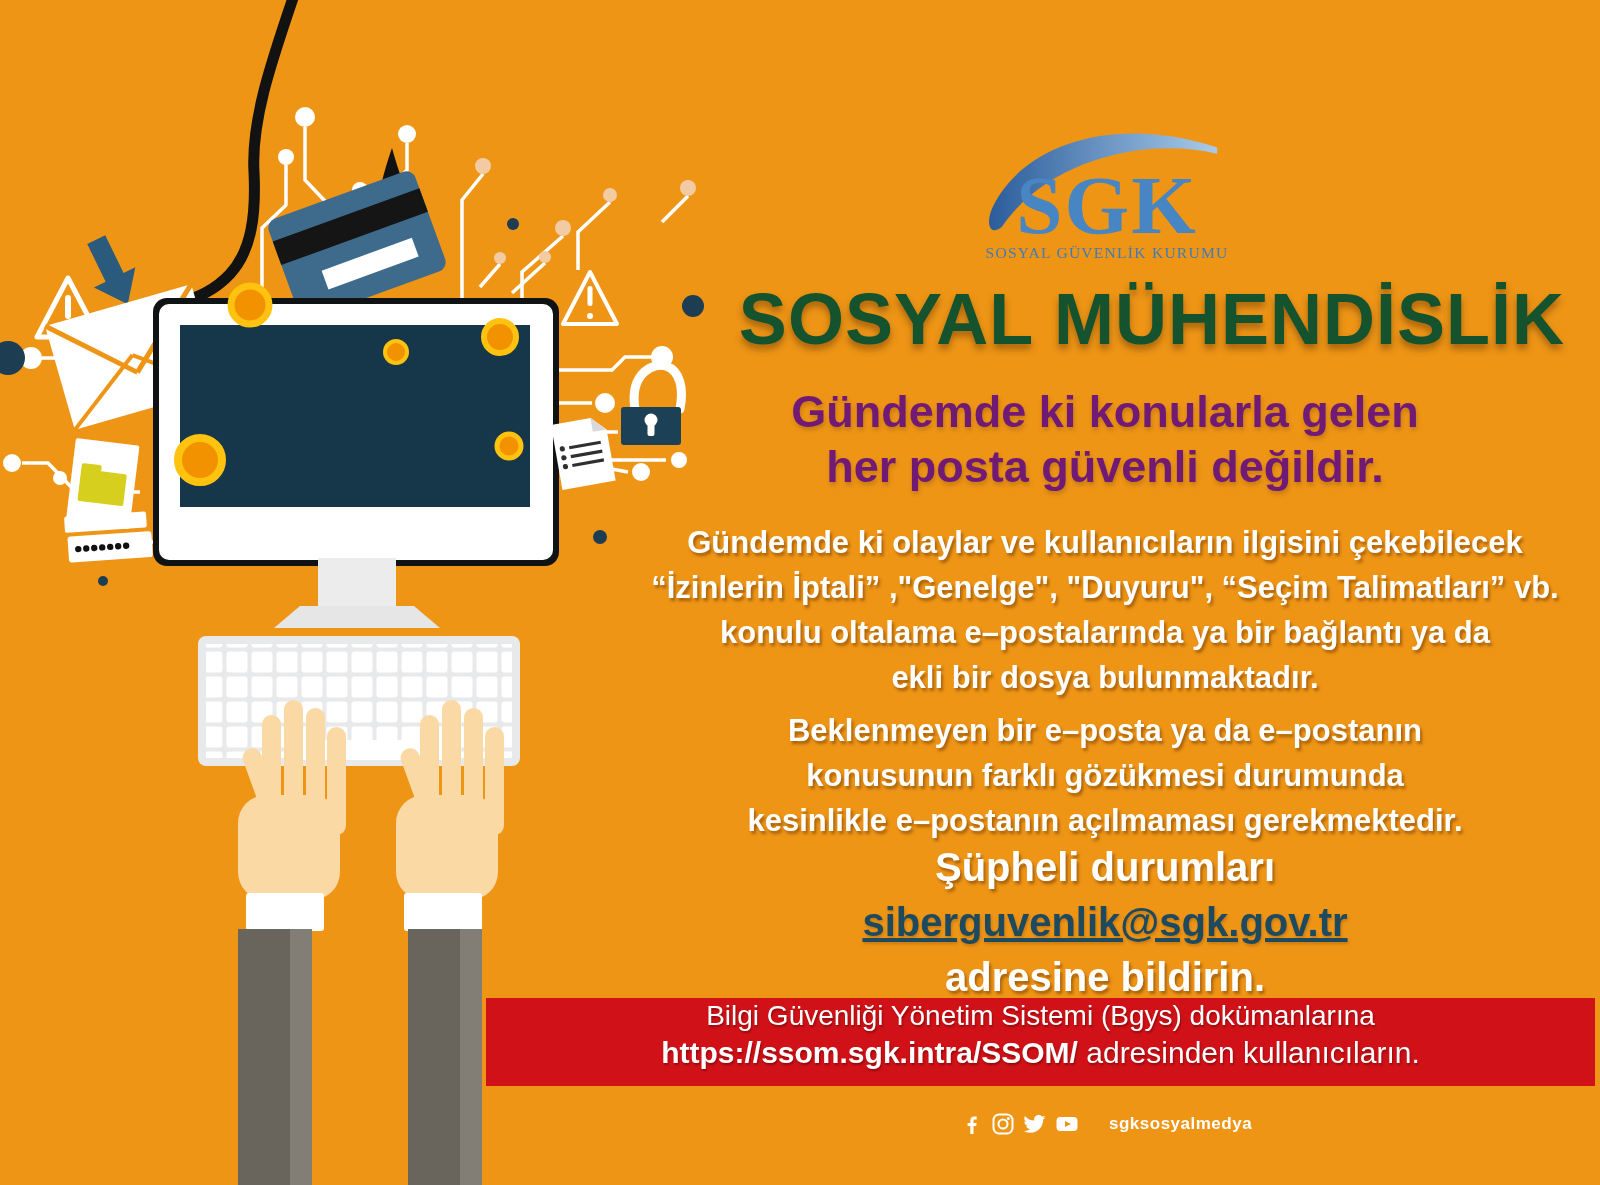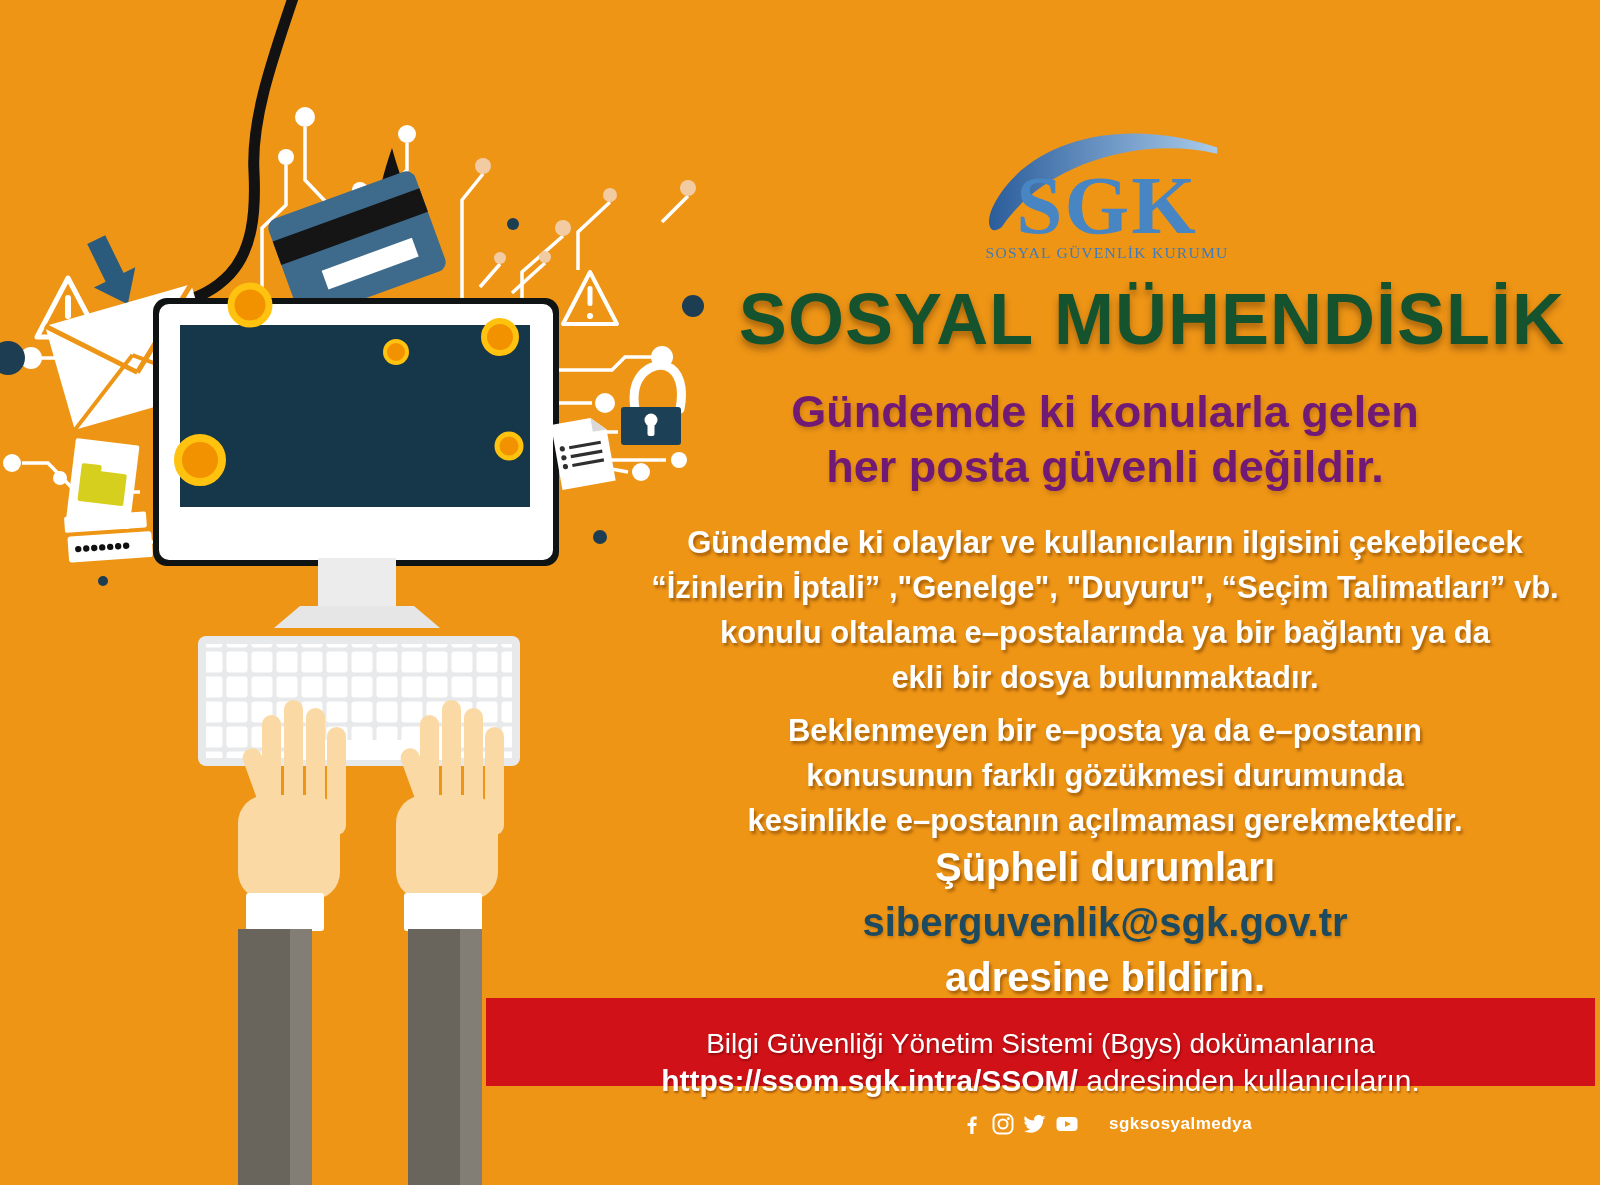--- a/index.html
+++ b/index.html
@@ -19,25 +19,25 @@
     top:384px; color:#701a75; font-size:45px; font-weight:800; line-height:55px;
     text-shadow:1px 3px 4px rgba(80,40,0,.25);
   }
   .body-par{
     color:#ffffff; font-size:31px; font-weight:800; line-height:45px;
     text-shadow:2px 3px 3px rgba(110,55,0,.55);
   }
   .p1{top:520px;} .p2{top:708px;}
   .contact{ top:840px; font-size:40px; font-weight:800; line-height:55px; color:#fff;
     text-shadow:2px 3px 3px rgba(110,55,0,.55);}
-  .contact .email{color:#1E4A5F; text-shadow:1px 2px 3px rgba(80,40,0,.25);}
+  .contact .email{color:#1E4A5F; text-shadow:1px 2px 3px rgba(80,40,0,.25);text-decoration:underline;}
   .nowrap{white-space:nowrap;}
   .banner{
     left:486px; top:998px; width:1109px; height:88px; background:#D01117;
-    color:#fff; text-align:center; padding-top:28px; box-sizing:border-box;
+    color:#fff; text-align:center; padding-top:0; box-sizing:border-box;
     text-shadow:1px 2px 2px rgba(60,0,0,.4);
   }
   .banner .l1{font-size:28px; font-weight:400; line-height:36px;}
   .banner .l2{font-size:30px; font-weight:400; line-height:38px;}
   .banner .l2 b{font-weight:800;}
   .social{
     left:960px; top:1112px; display:flex; align-items:center; gap:7px;
   }
   .social svg{display:block;}
   .social .handle{

